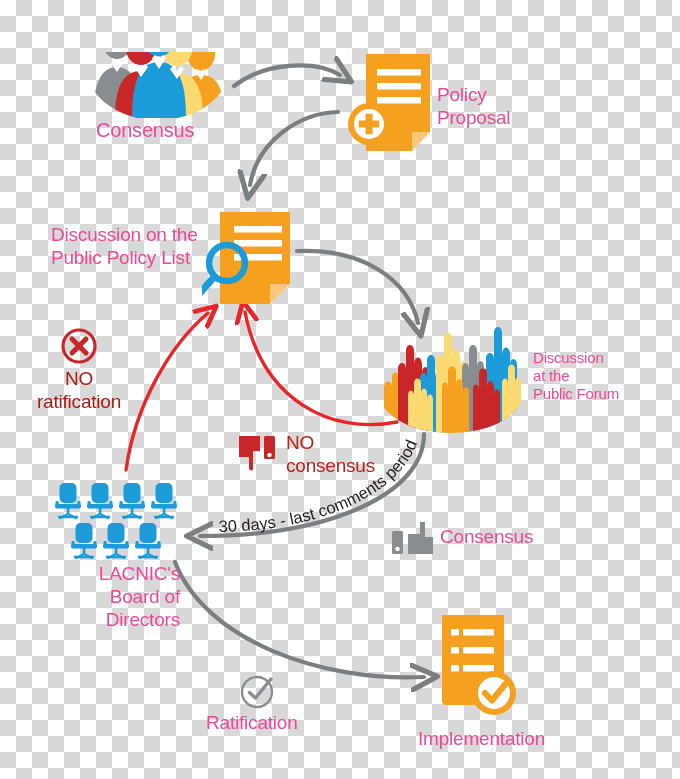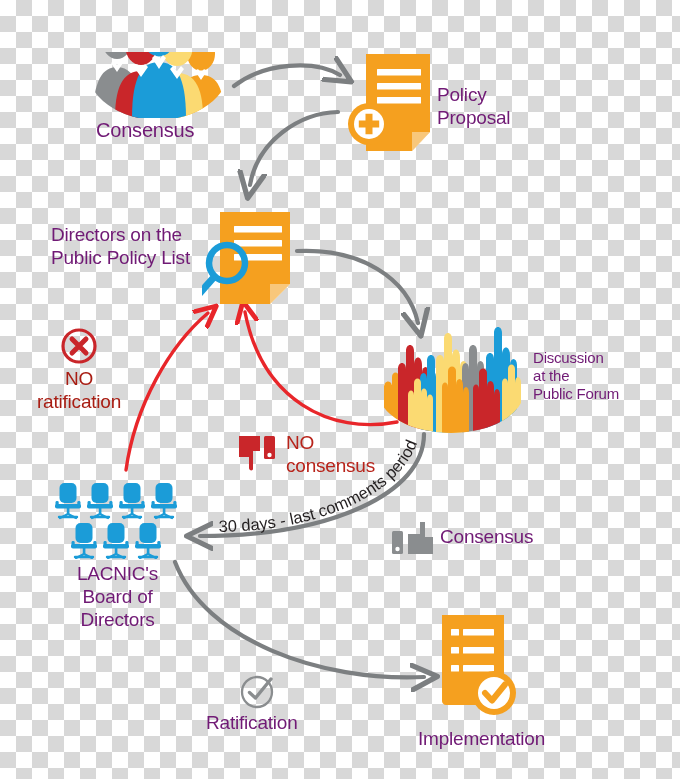--- a/index.html
+++ b/index.html
@@ -30,21 +30,21 @@
     left: 0; top: 0;
     width: 680px;
     height: 779px;
     pointer-events: none;
   }
   .node {
     position: absolute;
   }
   .label {
     position: absolute;
-    color: #701a75;
+    color: #ec4899;
     line-height: 1.2;
     white-space: pre-line;
     letter-spacing: -0.2px;
   }
 
   
   #community-icon { left: 85px; top: 22px; width: 146px; height: 96px; }
   #community-label { left: 96px; top: 118px; font-size: 20px; }
 
   
@@ -62,21 +62,21 @@
   
   #public-forum-icon { left: 378px; top: 325px; width: 146px; height: 108px; }
   #public-forum-label { left: 533px; top: 349px; font-size: 15px; }
 
   
   #no-consensus-icon { left: 238px; top: 435px; width: 44px; height: 36px; }
   #no-consensus-label { left: 286px; top: 432px; font-size: 19px; color: #b8231a; }
 
   
   #board-icon { left: 53px; top: 483px; width: 128px; height: 76px; }
-  #board-label { left: 55px; top: 563px; font-size: 19px; text-align: center; width: 125px; }
+  #board-label { left: 55px; top: 563px; font-size: 19px; text-align: right; width: 125px; }
 
   
   #consensus-icon { left: 391px; top: 522px; width: 44px; height: 32px; }
   #consensus-label { left: 440px; top: 526px; font-size: 19px; }
 
   
   #days-label-wrap { position: absolute; left: 0; top: 0; width: 680px; height: 779px; pointer-events: none; }
   #days-label-wrap text { font-family: "Liberation Sans", sans-serif; font-size: 16.5px; fill: #231f20; }
 
   
@@ -198,21 +198,21 @@
       <g fill="#ffffff">
         <rect x="32" y="16" width="48" height="6.5" rx="0.6"></rect>
         <rect x="32" y="30" width="48" height="6.5" rx="0.6"></rect>
         <rect x="32" y="44" width="48" height="6.5" rx="0.6"></rect>
       </g>
 
       <circle cx="25" cy="53" r="18" fill="none" stroke="#1b9cd8" stroke-width="6.5"></circle>
       <line x1="13" y1="66" x2="-3" y2="84" stroke="#1b9cd8" stroke-width="7" stroke-linecap="butt"></line>
     </svg>
   </div>
-  <div class="label" id="discussion-list-label">Directors on the
+  <div class="label" id="discussion-list-label">Discussion on the
 Public Policy List</div>
 
   <div class="node" id="no-ratification-icon">
     <svg viewBox="0 0 38 38" width="38" height="38">
       <circle cx="19" cy="19" r="16" fill="none" stroke="#c9262a" stroke-width="3.2"></circle>
       <path d="M12,12 L26,26 M26,12 L12,26" stroke="#c9262a" stroke-width="5" stroke-linecap="round"></path>
     </svg>
   </div>
   <div class="label" id="no-ratification-label">NO
 ratification</div>

